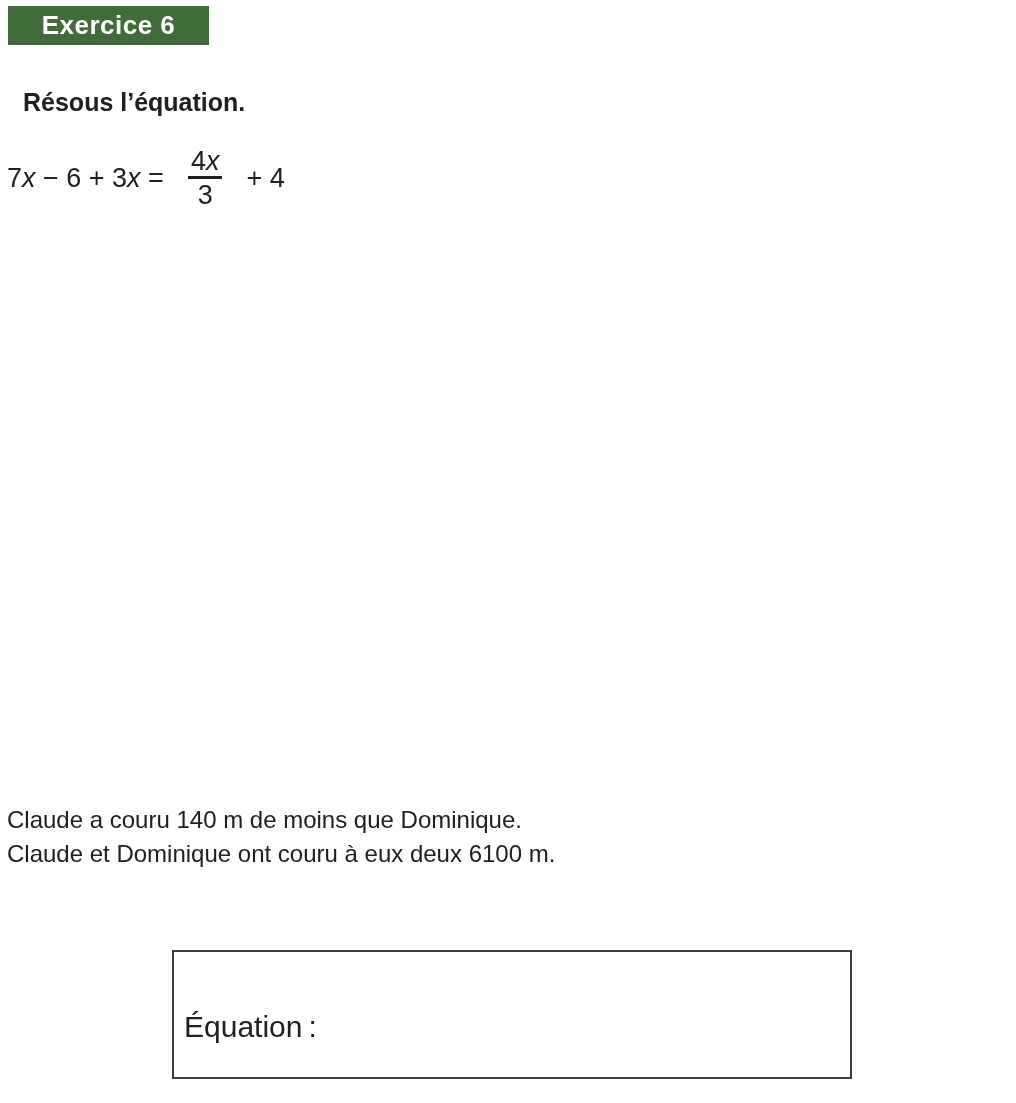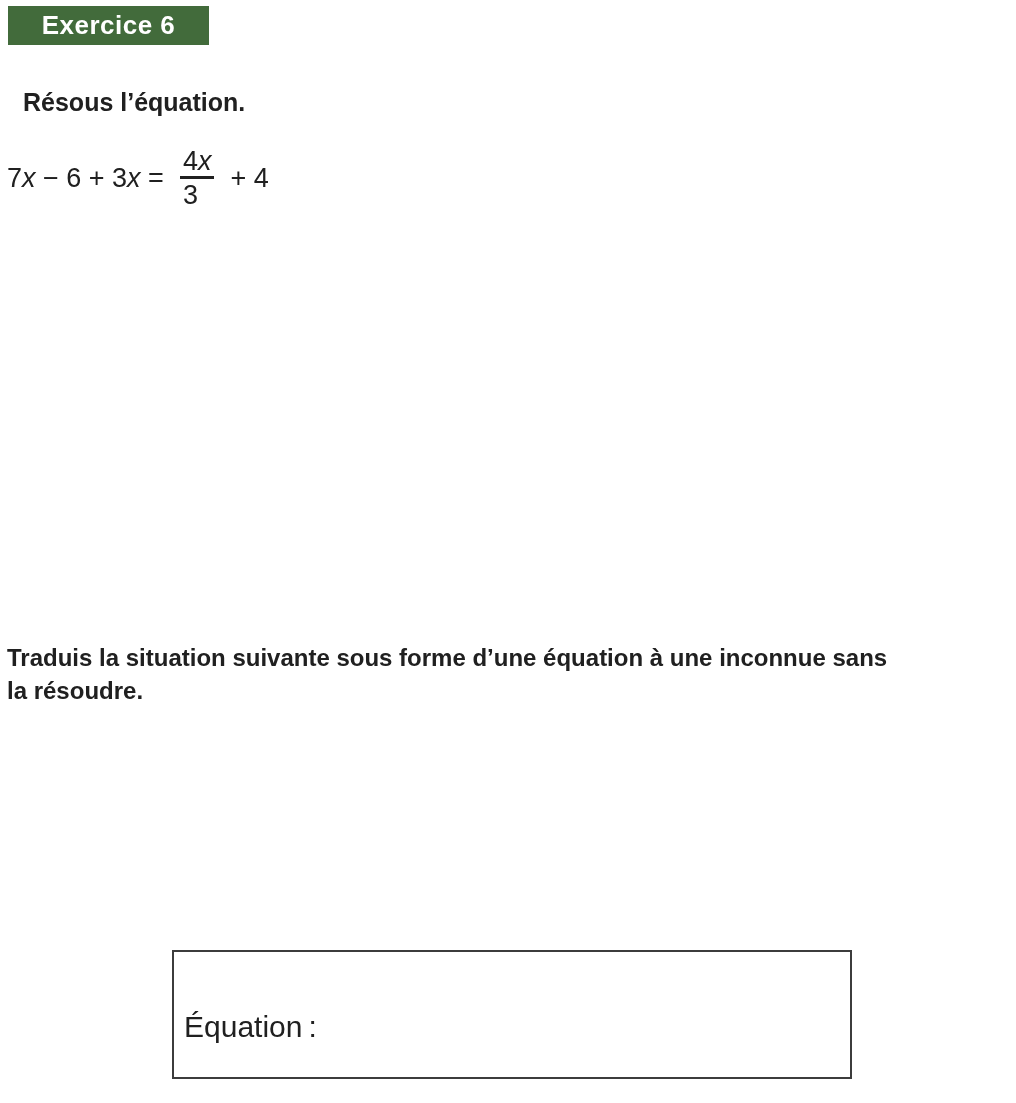--- a/index.html
+++ b/index.html
@@ -38,21 +38,22 @@
     left: 7px; top: 147px;
     display: flex;
     align-items: center;
     font-size: 27px;
   }
   .equation span { white-space: pre; }
   .it { font-style: italic; }
   .frac {
     display: inline-flex;
     flex-direction: column;
-    margin: 0 16px;
+    align-items: center;
+    margin: 0 24px;
   }
   .frac .num, .frac .den { line-height: 1.05; padding: 0 3px; }
   .frac .bar {
     align-self: stretch;
     height: 2.5px;
     background: #202020;
     margin: 1px 0 2px 0;
   }
   .intro {
     position: absolute;
@@ -105,24 +106,24 @@
     <span class="it">x</span>
     <span> =</span>
     <span class="frac">
       <span class="num"><span>4</span><span class="it">x</span></span>
       <span class="bar"></span>
       <span class="den">3</span>
     </span>
     <span>+ 4</span>
   </div>
 
-  <div class="intro">
-    <div>Traduis la situation suivante sous forme d’une équation à une inconnue sans</div>
-    <div>la résoudre.</div>
-  </div>
 
 
+  <div class="facts">
+    <div>Claude a couru 140 m de moins que Dominique.</div>
+    <div>Claude et Dominique ont couru à eux deux 6100 m.</div>
+  </div>
 
   <div class="answer-box">
     <span class="answer-label">Équation :</span>
   </div>
 
 </div>
 
 </body></html>

